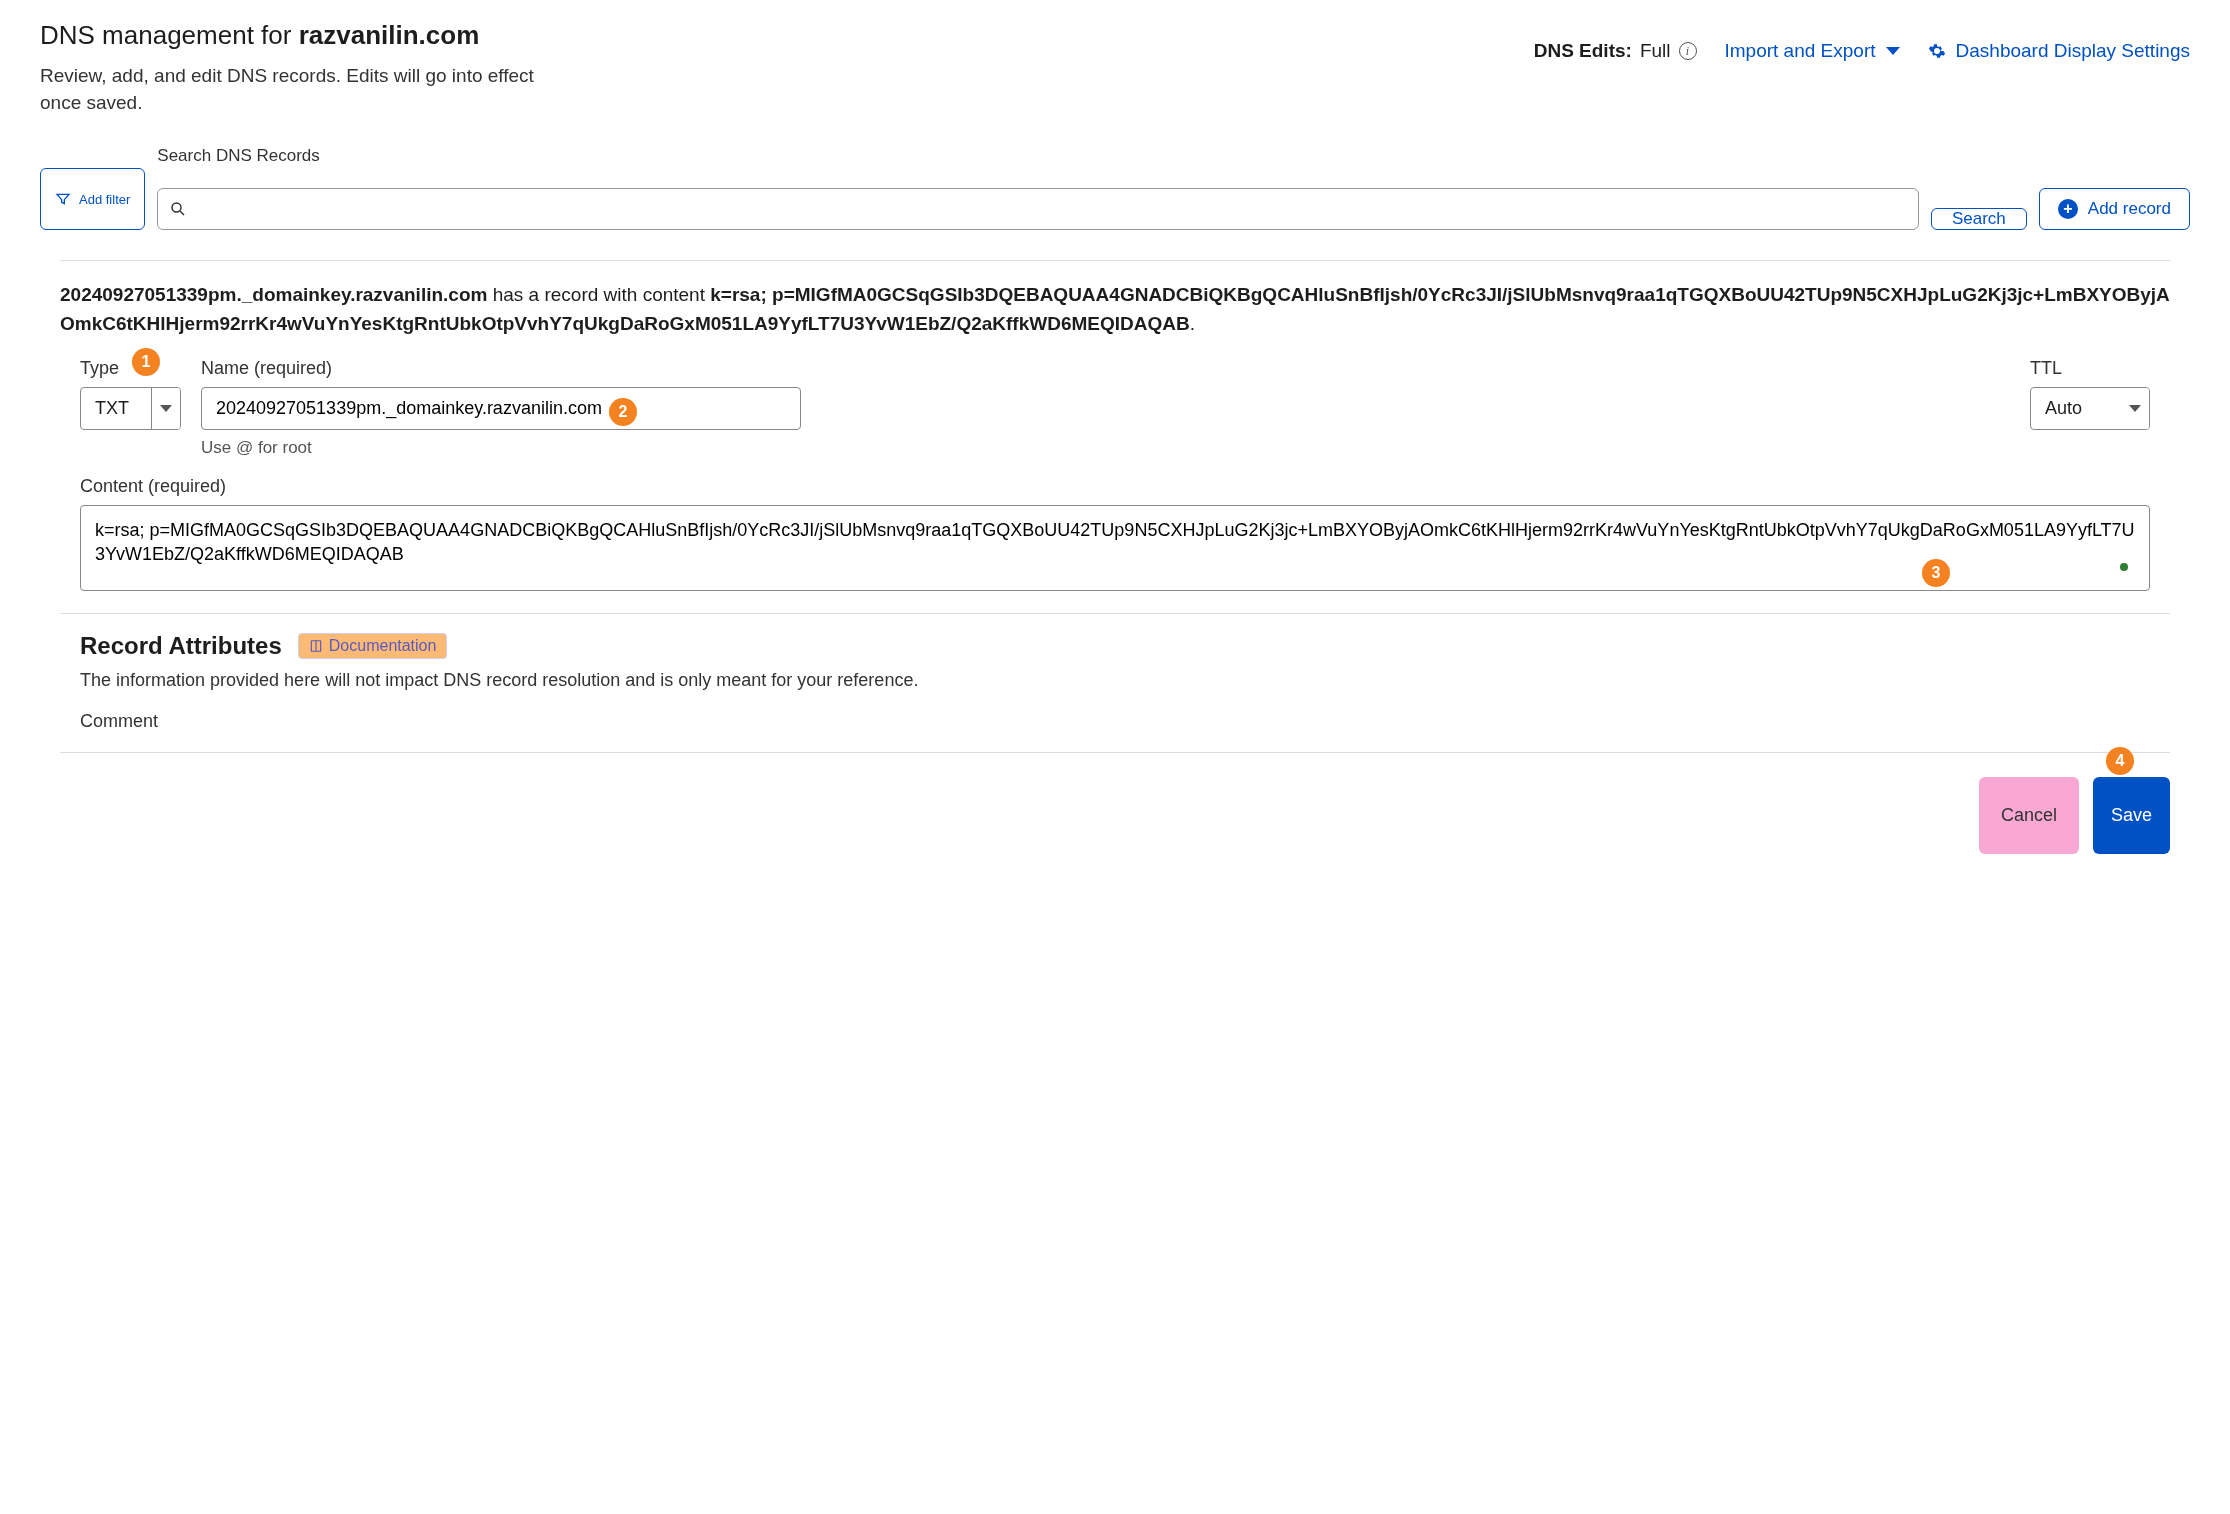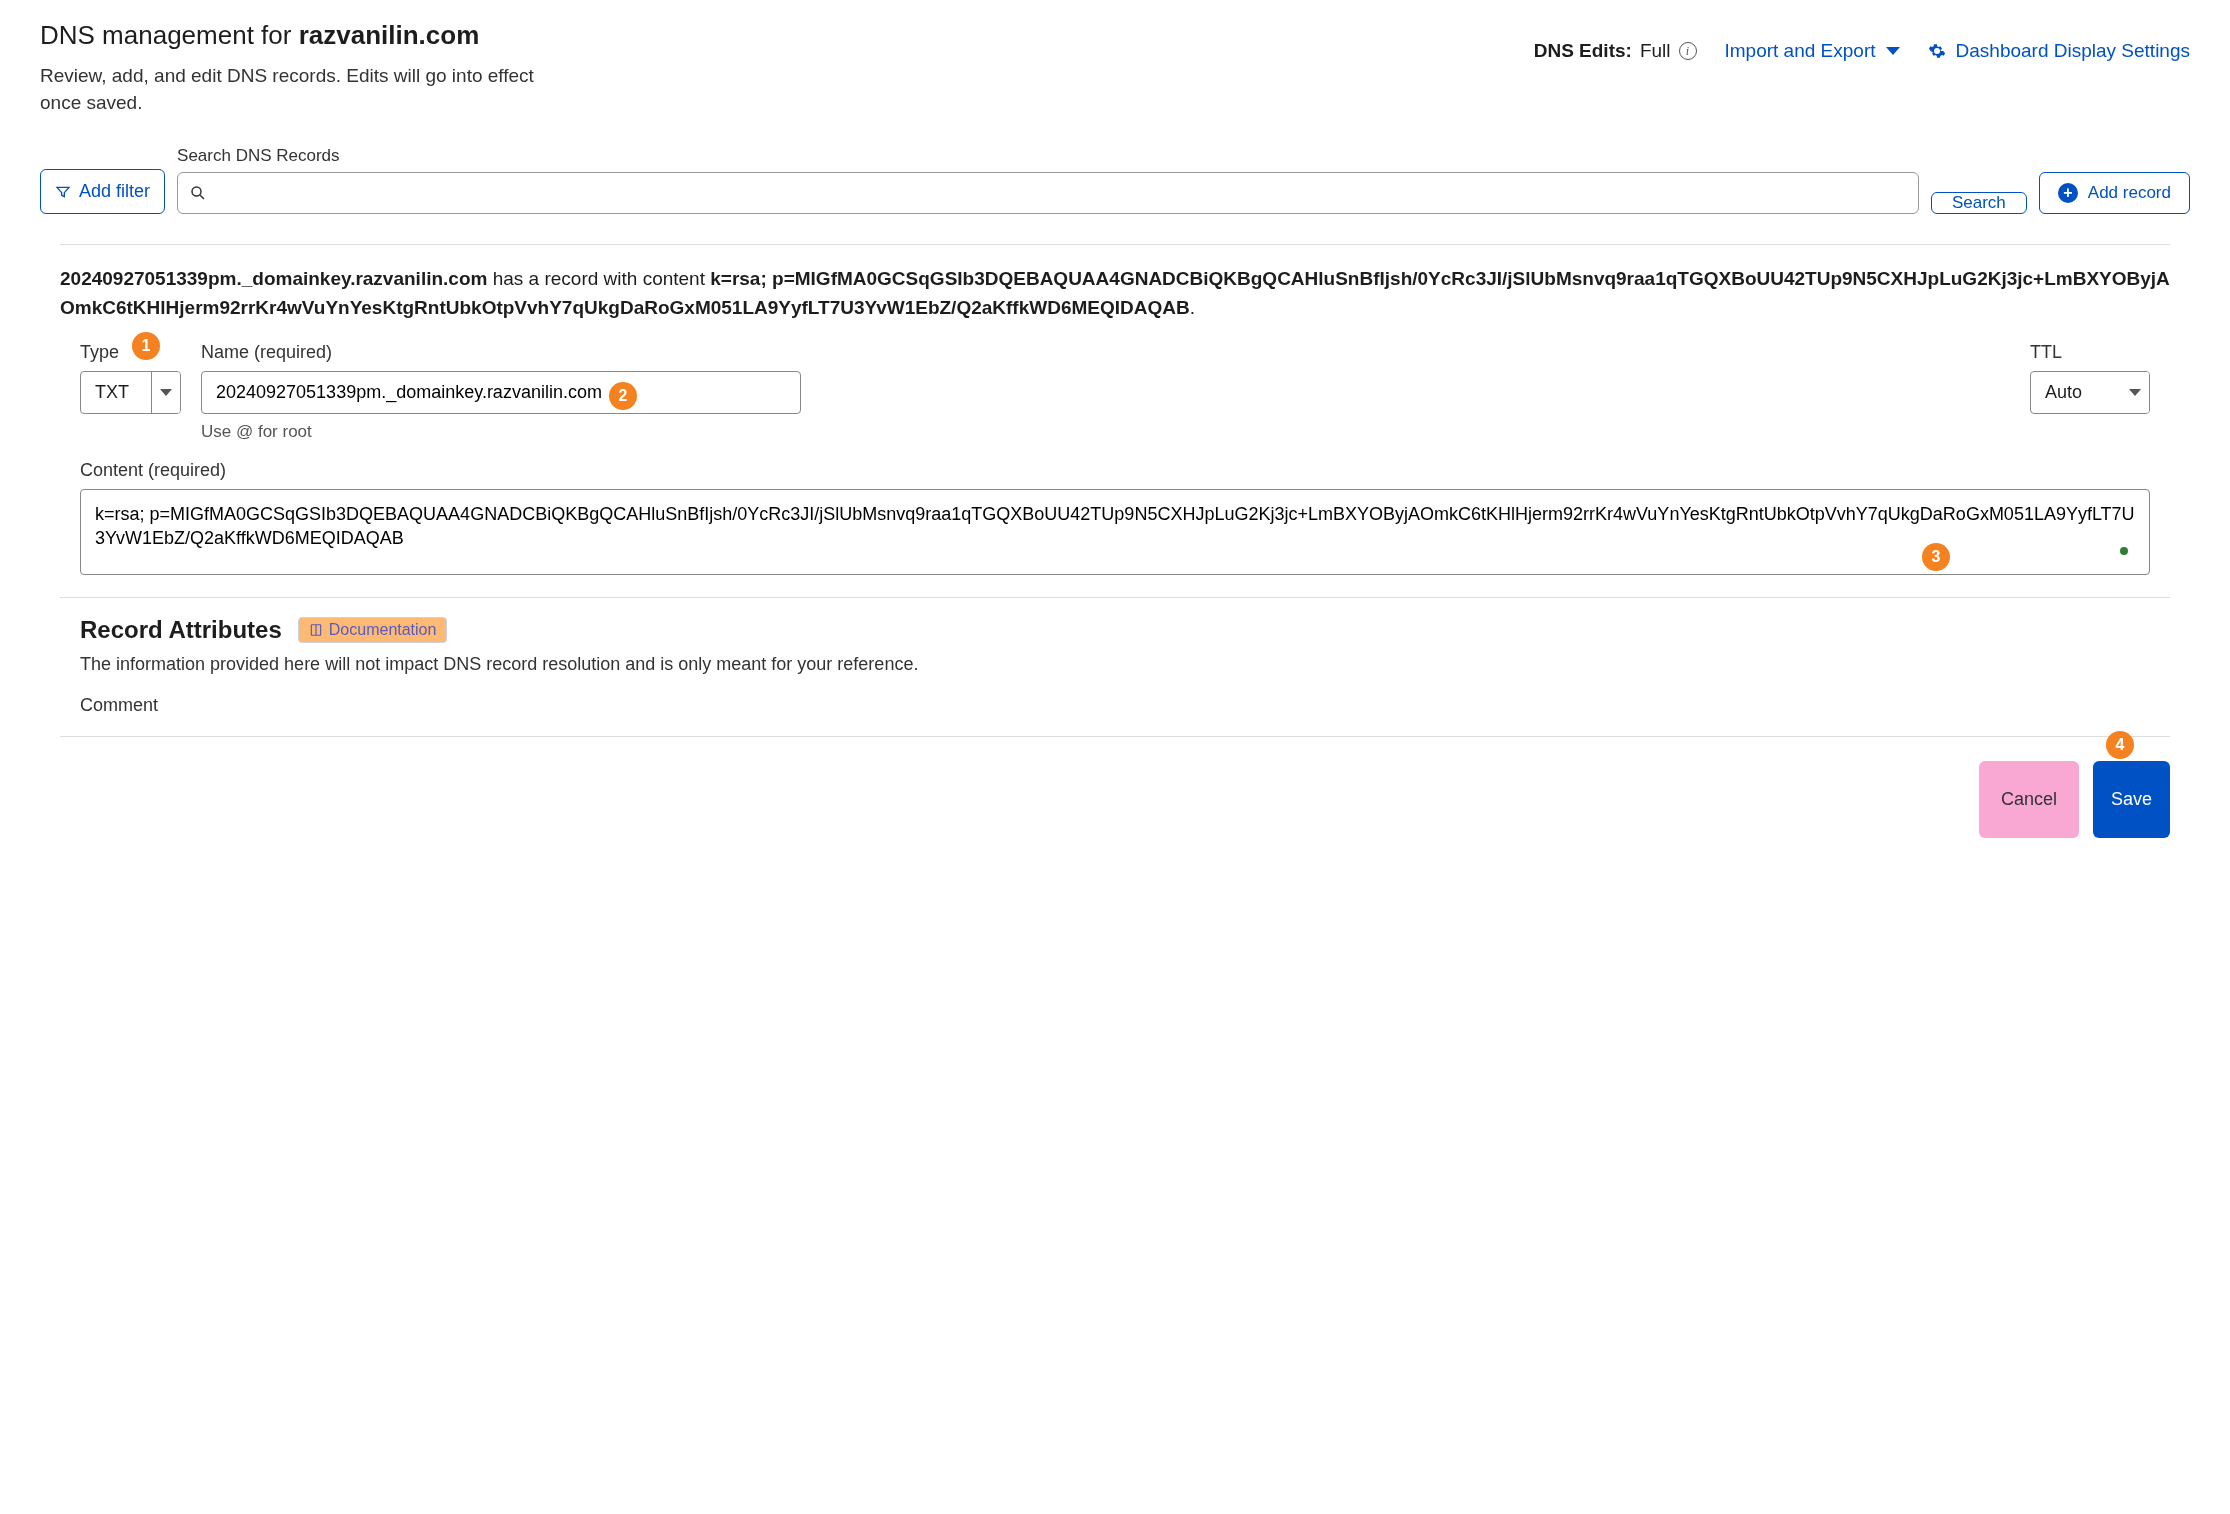--- a/index.html
+++ b/index.html
@@ -15,24 +15,24 @@
 .dns-setup { font-size: 19px; display: flex; align-items: center; gap: 8px; }
 .dns-setup-label { font-weight: 700; }
 .dns-setup-value { font-weight: 400; }
 .info-icon { width: 18px; height: 18px; border: 1.5px solid #555; border-radius: 50%; display: inline-flex; align-items: center; justify-content: center; font-size: 12px; font-style: italic; font-family: serif; color: #555; }
 
 .link-blue { color: #0051c3; font-size: 19px; display: flex; align-items: center; gap: 10px; cursor: pointer; }
 .caret-down { width: 0; height: 0; border-left: 7px solid transparent; border-right: 7px solid transparent; border-top: 8px solid #0051c3; }
 .gear-icon { width: 18px; height: 18px; }
 
 .search-row { display: flex; align-items: flex-end; gap: 12px; margin-bottom: 30px; }
-.add-filter-btn { border: 1px solid #0051c3; background: #fff; color: #0051c3; padding: 11px 14px; border-radius: 6px; font-size: 18px; display: flex; align-items: center; gap: 8px; cursor: pointer; }
+.add-filter-btn { border: 1px solid #0051c3; background: #fff; color: #0051c3; padding: 22px 14px; border-radius: 6px; font-size: 13px; display: flex; align-items: center; gap: 8px; cursor: pointer; }
 .filter-icon { width: 16px; height: 16px; }
 
-.search-section { flex: 1; display: flex; flex-direction: column; gap: 6px; }
+.search-section { flex: 1; display: flex; flex-direction: column; gap: 22px; }
 .search-label { font-size: 17px; color: #333; }
 .search-input-wrap { position: relative; }
 .search-input { width: 100%; padding: 10px 12px 10px 40px; border: 1px solid #999; border-radius: 6px; font-size: 17px; }
 .search-glass { position: absolute; left: 12px; top: 50%; transform: translateY(-50%); width: 18px; height: 18px; }
 
 .search-btn { border: 1px solid #0051c3; background: #fff; color: #0051c3; padding: 0 20px; border-radius: 6px; font-size: 17px; cursor: pointer; }
 .add-record-btn { border: 1px solid #0051c3; background: #fff; color: #0051c3; padding: 10px 18px; border-radius: 6px; font-size: 17px; display: flex; align-items: center; gap: 10px; cursor: pointer; }
 .plus-circle { width: 20px; height: 20px; background: #0051c3; border-radius: 50%; color: #fff; display: flex; align-items: center; justify-content: center; font-size: 16px; font-weight: 700; }
 
 .record-description { font-size: 19px; line-height: 1.5; margin: 0 20px 20px 20px; word-break: break-all; border-top: 1px solid #ddd; padding-top: 20px; }

